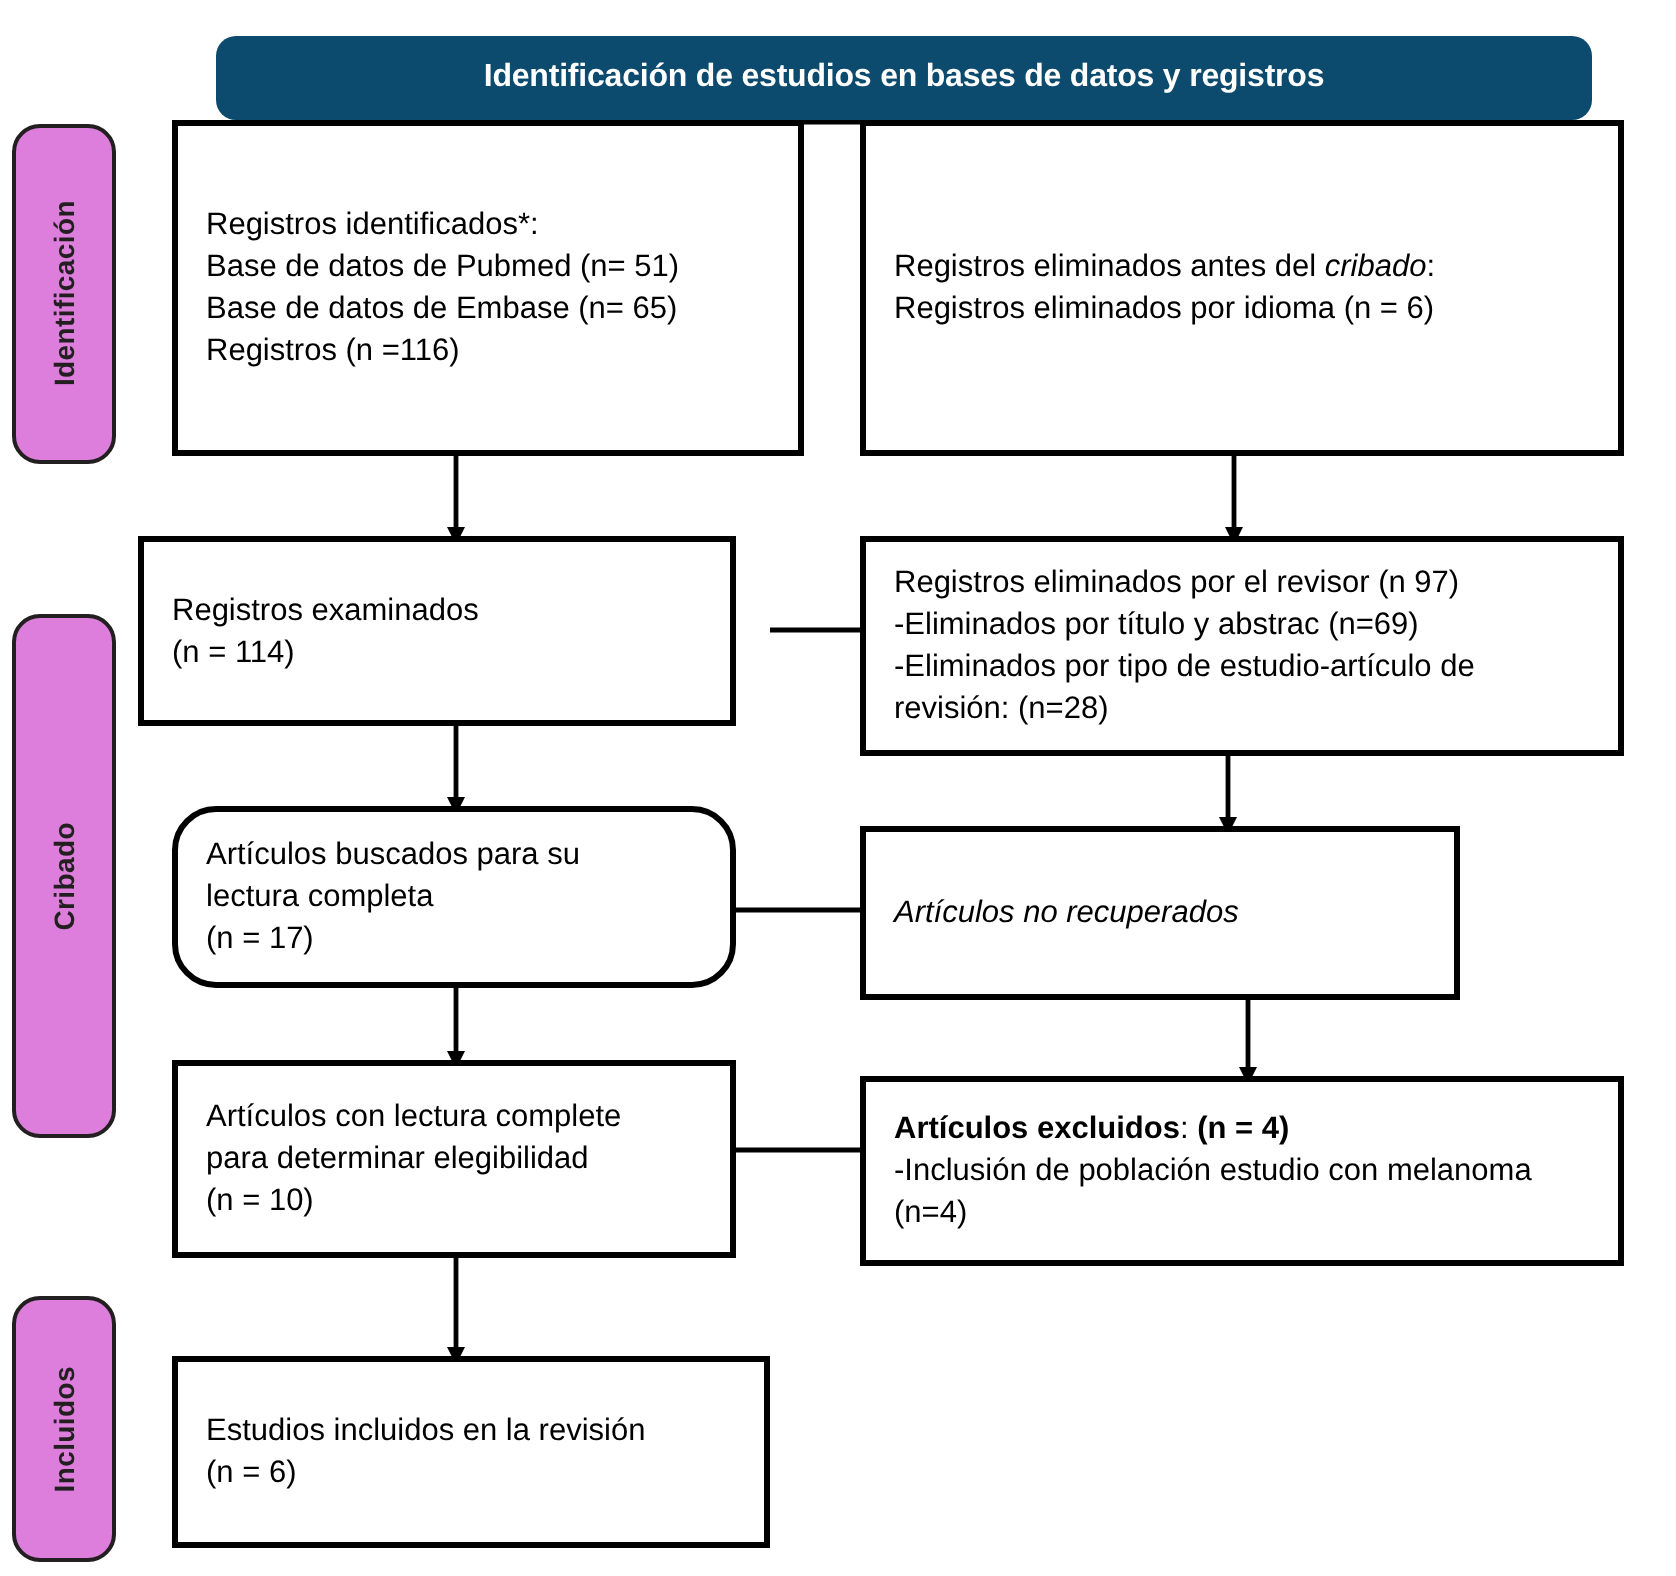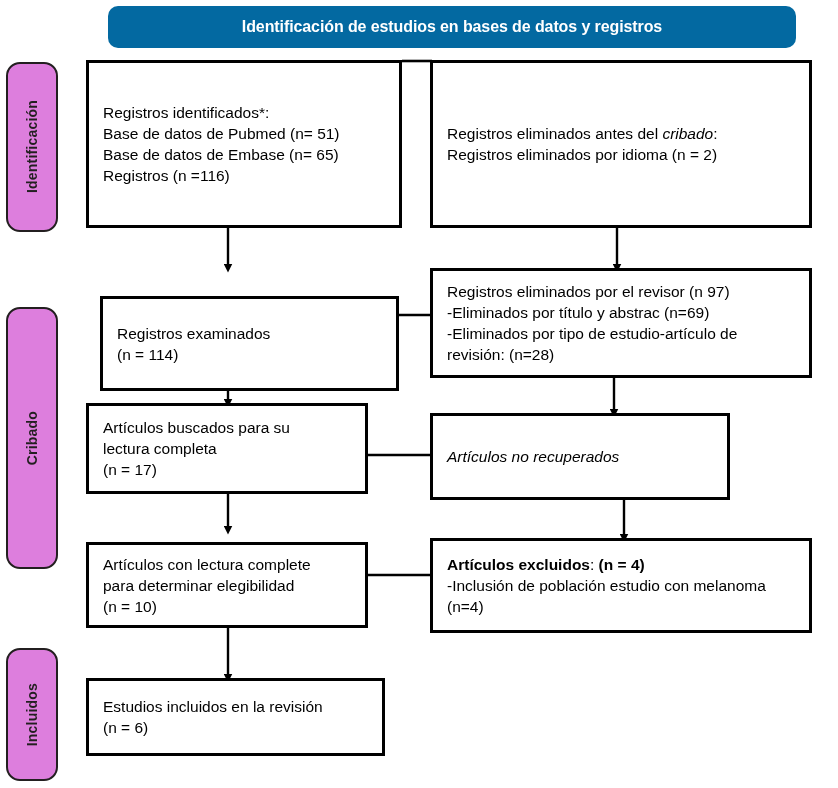--- a/index.html
+++ b/index.html
@@ -28,32 +28,33 @@
     position: absolute;
     left: 0; top: 0;
     width: 838px;
     height: 788px;
     pointer-events: none;
   }
 
   
   .banner {
     position: absolute;
-    background: #0369a1;
+    background: #0c4a6e;
     border-radius: 10px;
     color: #ffffff;
     font-weight: bold;
     font-size: 16px;
     display: flex;
     align-items: center;
     justify-content: center;
     text-align: center;
     box-sizing: border-box;
     padding: 0 10px;
     letter-spacing: -0.1px;
+    margin-top: 12px;
   }
 
   
   .stage {
     position: absolute;
     background: #dd7edd;
     border: 2px solid #231f20;
     border-radius: 14px;
     box-sizing: border-box;
     display: flex;
@@ -145,70 +146,70 @@
       <div class="line">Registros identificados*:</div>
       <div class="line">Base de datos de Pubmed (n= 51)</div>
       <div class="line">Base de datos de Embase (n= 65)</div>
       <div class="line">Registros (n =116)</div>
     </div>
   </div>
 
   <div class="box" style="left:430px; top:60px; width:382px; height:168px;align-items:center;">
     <div class="box-inner">
       <div class="line">Registros eliminados antes del <em>cribado</em>:</div>
-      <div class="line">Registros eliminados por idioma (n = 2)</div>
-    </div>
-  </div>
-
-  <div class="box" style="left:100px; top:268px; width:299px; height:95px;margin-top:28px;">
+      <div class="line">Registros eliminados por idioma (n = 6)</div>
+    </div>
+  </div>
+
+  <div class="box" style="left:69px; top:268px; width:299px; height:95px;">
     <div class="box-inner">
       <div class="line">Registros examinados</div>
       <div class="line">(n = 114)</div>
     </div>
   </div>
 
   <div class="box" style="left:430px; top:268px; width:382px; height:110px;justify-content:flex-end;">
     <div class="box-inner">
       <div class="line">Registros eliminados por el revisor (n 97)</div>
       <div class="line">-Eliminados por título y abstrac (n=69)</div>
       <div class="line">-Eliminados por tipo de estudio-artículo de</div>
       <div class="line">revisión: (n=28)</div>
     </div>
   </div>
 
-  <div class="box" style="left:86px; top:403px; width:282px; height:91px;">
+  <div class="box" style="left:86px; top:403px; width:282px; height:91px;border-radius:22px;">
     <div class="box-inner">
       <div class="line">Artículos buscados para su</div>
       <div class="line">lectura completa</div>
       <div class="line">(n = 17)</div>
     </div>
   </div>
 
   <div class="box" style="left:430px; top:413px; width:300px; height:87px;font-style:italic;">
     <div class="box-inner">
       <div class="line">Artículos no recuperados</div>
     </div>
   </div>
 
-  <div class="box" style="left:86px; top:542px; width:282px; height:86px;">
+  <div class="box" style="left:86px; top:530px; width:282px; height:99px;">
     <div class="box-inner">
       <div class="line">Artículos con lectura complete</div>
       <div class="line">para determinar elegibilidad</div>
       <div class="line">(n = 10)</div>
     </div>
   </div>
 
   <div class="box" style="left:430px; top:538px; width:382px; height:95px;">
     <div class="box-inner">
       <div class="line"><b>Artículos excluidos</b>: <b>(n = 4)</b></div>
       <div class="line">-Inclusión de población estudio con melanoma</div>
       <div class="line">(n=4)</div>
     </div>
   </div>
 
-  <div class="box" style="left:86px; top:678px; width:299px; height:78px;">
+  <div class="box" style="left:86px; top:678px; width:299px; height:96px;">
     <div class="box-inner">
       <div class="line">Estudios incluidos en la revisión</div>
       <div class="line">(n = 6)</div>
     </div>
   </div>
 
 </div>
 
 </body></html>

